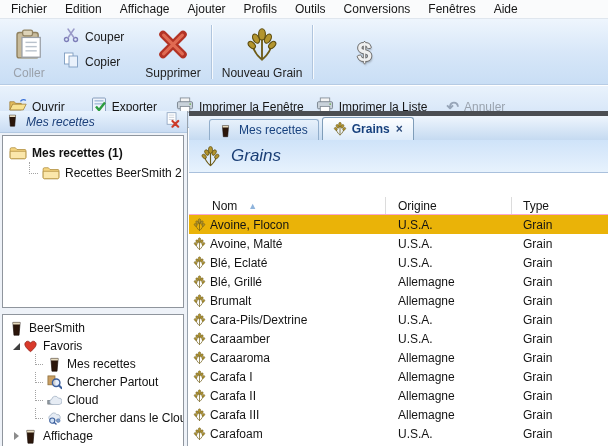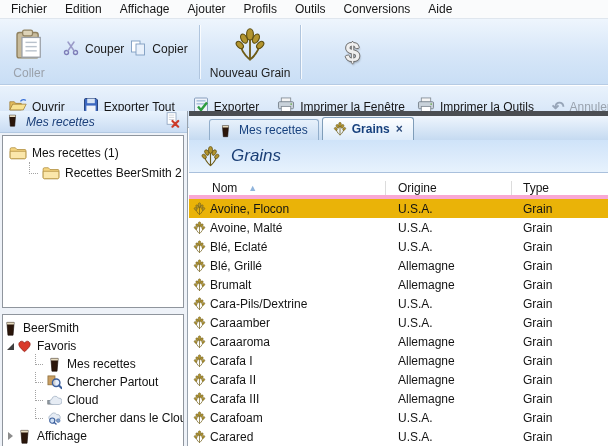--- a/index.html
+++ b/index.html
@@ -14,21 +14,21 @@
 
   
   .toolbar1{position:absolute;top:19px;left:0;right:0;height:66px;
             background:linear-gradient(#eef5fd,#d6e6f8 55%,#c9def5);
             border-bottom:1px solid #b6cbe4;display:flex;align-items:stretch;padding:2px 0 1px 3px}
   .tb-big{display:flex;flex-direction:column;align-items:center;justify-content:flex-end;
           padding:2px 7px;min-width:52px}
   .tb-big .ticon{flex:1;display:flex;align-items:center;justify-content:center}
   .tb-big .tlabel{color:#222;white-space:nowrap;padding-bottom:1px}
   .tb-big.disabled .tlabel{color:#9aa1ab}
-  .tb-smallgroup{display:flex;flex-direction:row;justify-content:center;gap:6px;padding:0 8px 6px 8px}
+  .tb-smallgroup{display:flex;flex-direction:column;justify-content:center;gap:6px;padding:0 8px 6px 8px}
   .tb-small{display:flex;align-items:center;gap:6px;white-space:nowrap}
   .vsep{width:1px;background:#b0c5de;box-shadow:1px 0 0 rgba(255,255,255,.8);margin:4px 3px}
   .dollar{font-size:26px;font-weight:bold;color:#efefef;line-height:26px;
           text-shadow:-1px 0 0 #6e6e6e,1px 0 0 #6e6e6e,0 -1px 0 #6e6e6e,0 1px 0 #6e6e6e,1px 2px 2px rgba(0,0,0,.25)}
 
   
   .toolbar2{position:absolute;top:86px;left:0;right:0;height:42px;
             background:linear-gradient(#e9f2fc,#cfe1f6);border-bottom:1px solid #a9bdd6;
             display:flex;align-items:center;padding-left:3px;overflow:hidden;white-space:nowrap}
   .ab{display:flex;align-items:center;gap:5px;padding:0 6px;color:#161616}
@@ -44,25 +44,25 @@
   
   .sidebar{position:absolute;top:111px;left:0;width:188px;bottom:0;background:#eef2f8;
            border-right:1px solid #98a2ad}
   .shead{height:22px;background:linear-gradient(#e9f3fd,#c9dcf3);border-bottom:1px solid #b3c9e2;
          display:flex;align-items:center;padding:0 7px}
   .shead-title{font-style:italic;color:#1b3f79;margin-left:8px;flex:1}
   .treepanel{position:absolute;left:2px;right:3px;background:#fff;border:1px solid #8f959d;overflow:hidden}
   .panel1{top:24px;height:173px;padding-top:7px}
   .panel2{top:203px;bottom:-2px;padding-top:4px}
   .trow1{height:20px;display:flex;align-items:center;padding-left:6px;white-space:nowrap;color:#111}
-  .trow1.bold{font-weight:normal}
+  .trow1.bold{font-weight:bold}
   .trow1.lvl1{padding-left:26px}
   .trow1.lvl1 .stub{width:9px;height:12px;border-left:1px dotted #a3a3a3;border-bottom:1px dotted #a3a3a3;
                     margin:-11px 4px 0 0;flex:none}
-  .trow2{height:18px;display:flex;align-items:center;white-space:nowrap;color:#111}
+  .trow2{height:18px;display:flex;align-items:center;padding-left:6px;white-space:nowrap;color:#111}
   .trow2.lvl1{padding-left:32px}
   .trow2.lvl1 .stub{width:8px;height:11px;border-left:1px dotted #a3a3a3;border-bottom:1px dotted #a3a3a3;
                     margin:-10px 4px 0 0;flex:none}
   .expander{display:none;width:14px;justify-content:center;align-items:center;flex:none}
   .trow2.exp-expanded .expander,.trow2.exp-collapsed .expander{display:flex}
   .exp-expanded .expander::before{content:"";width:0;height:0;border-left:7px solid transparent;border-bottom:7px solid #3f3f3f}
   .exp-collapsed .expander::before{content:"";width:0;height:0;border-top:4px solid transparent;border-bottom:4px solid transparent;border-left:5px solid #8c8c8c}
 
   
   .main{position:absolute;left:189px;top:111px;right:0;bottom:0;background:#fff}
@@ -74,21 +74,21 @@
   .tab .tabico{width:13px;height:15px;margin-right:6px}
   .tab.active{height:23px;background:linear-gradient(#fdfeff,#ddebfa);font-weight:bold;border-color:#7f9db9}
   .tabclose{margin-left:6px;font-weight:bold;color:#2d4c7c}
   .titleband{height:33px;background:linear-gradient(#cfe3f9,#e7f2fd);border-bottom:1px solid #a9c0dc;
              display:flex;align-items:center;padding:0 11px}
   .titleband .bico{width:21px;height:21px;margin-right:10px}
   .ptitle{font-style:italic;font-size:17px;color:#1a3e75}
 
   
   .tablewrap{position:absolute;top:62px;left:0;right:0;bottom:0;background:#fff;overflow:hidden}
-  .ghead{margin-top:8px;height:18px;display:flex;align-items:flex-end;border-bottom:4px solid #f9a8d4;color:#141414}
+  .ghead{margin-top:24px;height:18px;display:flex;align-items:flex-end;border-bottom:1px solid #f9a8d4;color:#141414}
   .hname{width:197px;height:100%;display:flex;align-items:center;padding-left:23px;border-right:1px solid #dcdcdc}
   .horigin{width:126px;height:100%;display:flex;align-items:center;padding-left:12px;border-right:1px solid #dcdcdc}
   .htype{flex:1;height:100%;display:flex;align-items:center;padding-left:11px}
   .sortasc{margin-left:11px;font-size:9px;color:#8fb4dc}
   .grow{height:19px;display:flex;align-items:center;color:#141414}
   .grow.selected{background:#eab308}
   .cname{width:197px;display:flex;align-items:center;padding-left:4px;white-space:nowrap;overflow:hidden}
   .cname .gico{width:13px;height:14px;margin-right:4px;flex:none}
   .corigin{width:126px;padding-left:12px}
   .ctype{flex:1;padding-left:11px}
@@ -199,20 +199,21 @@
 
   <nav class="menubar">
 
   <span class="mi">Fichier</span>
       <span class="mi">Edition</span>
       <span class="mi">Affichage</span>
       <span class="mi">Ajouter</span>
       <span class="mi">Profils</span>
       <span class="mi">Outils</span>
       <span class="mi">Conversions</span>
+      <span class="mi">Fenêtres</span>
       <span class="mi">Aide</span>
     </nav>
 
   <div class="toolbar1">
     <div class="tb-big disabled">
       <span class="ticon">
           <svg class="i30">
             <use href="#sym-clipboard"></use>
           </svg>
         </span>
@@ -225,20 +226,28 @@
             </svg></span>
         <span>Couper</span>
       </div>
       <div class="tb-small">
         <span><svg class="i16">
               <use href="#sym-copy"></use>
             </svg></span>
         <span>Copier</span>
       </div>
     </div>
+    <div class="tb-big" style="margin-left:6px">
+      <span class="ticon">
+          <svg class="i30">
+            <use href="#sym-redx"></use>
+          </svg>
+        </span>
+      <span class="tlabel">Supprimer</span>
+    </div>
     <div class="vsep"></div>
     <div class="tb-big" style="min-width:92px">
       <span class="ticon">
           <svg class="i34">
             <use href="#sym-wheat"></use>
           </svg>
         </span>
       <span class="tlabel">Nouveau Grain</span>
     </div>
     <div class="vsep"></div>
@@ -248,45 +257,39 @@
   </div>
 
   <div class="toolbar2">
     <div class="ab">
       <span><svg class="i18">
             <use href="#sym-openfolder"></use>
           </svg></span>
       <span>Ouvrir</span>
     </div>
     <div class="vsep"></div>
-    <div class="ab">
-      <span><svg class="i16">
-            <use href="#sym-floppy"></use>
-          </svg></span>
-      <span>Exporter Tout</span>
-    </div>
     <div class="vsep"></div>
     <div class="ab">
       <span><svg class="i16">
             <use href="#sym-checkpage"></use>
           </svg></span>
       <span>Exporter</span>
     </div>
     <div class="vsep"></div>
     <div class="ab">
       <span><svg class="i18">
             <use href="#sym-printer"></use>
           </svg></span>
       <span>Imprimer la Fenêtre</span>
     </div>
     <div class="ab">
       <span><svg class="i18">
             <use href="#sym-printer"></use>
           </svg></span>
-      <span>Imprimer la Outils</span>
+      <span>Imprimer la Liste</span>
     </div>
     <div class="vsep"></div>
     <div class="ab disabled">
       <span class="aglyph">↶</span>
       <span>Annuler</span>
     </div>
 
   </div>
 
   <div class="sidebar">

